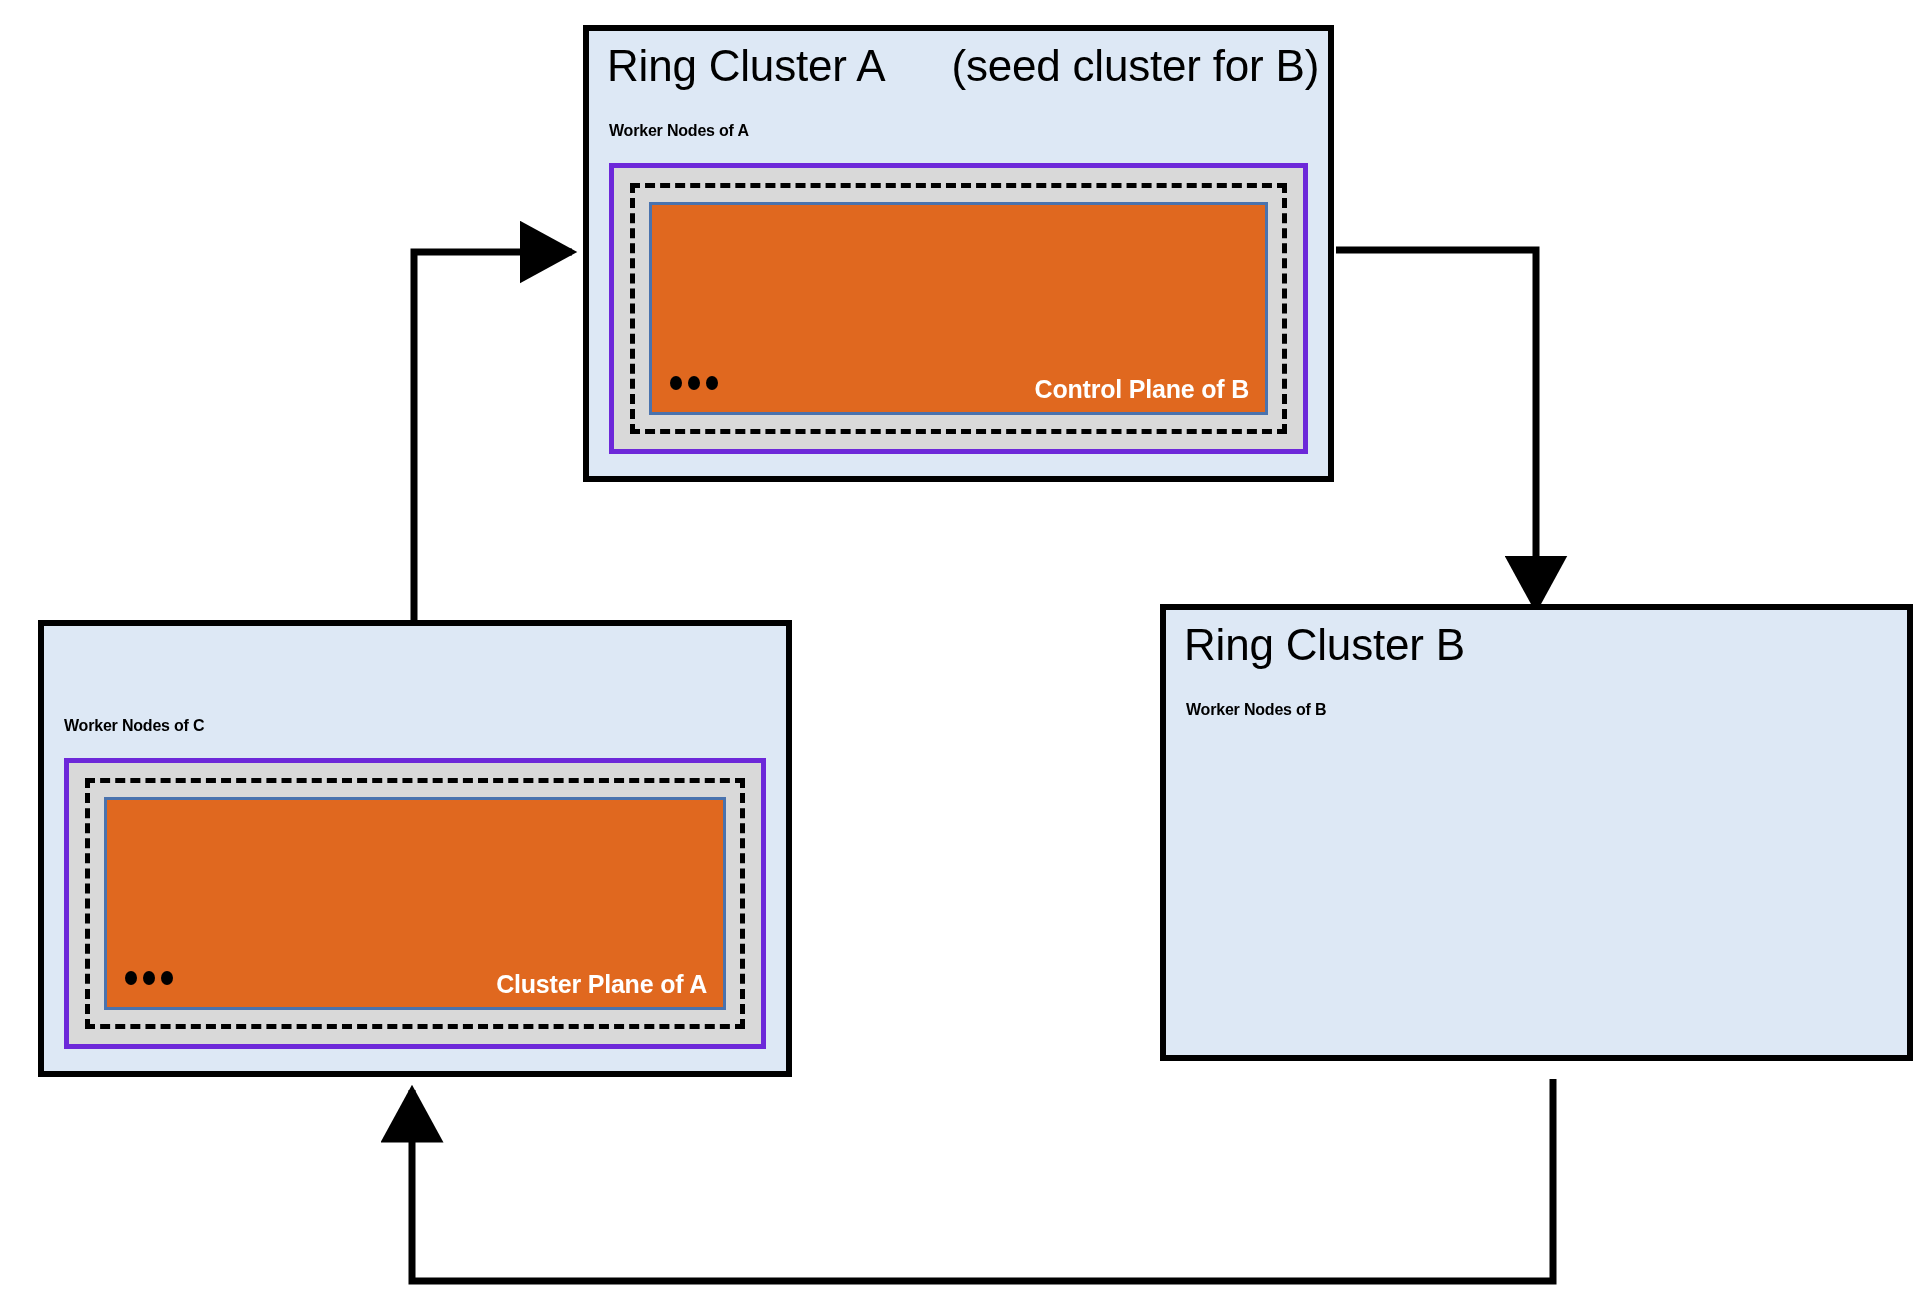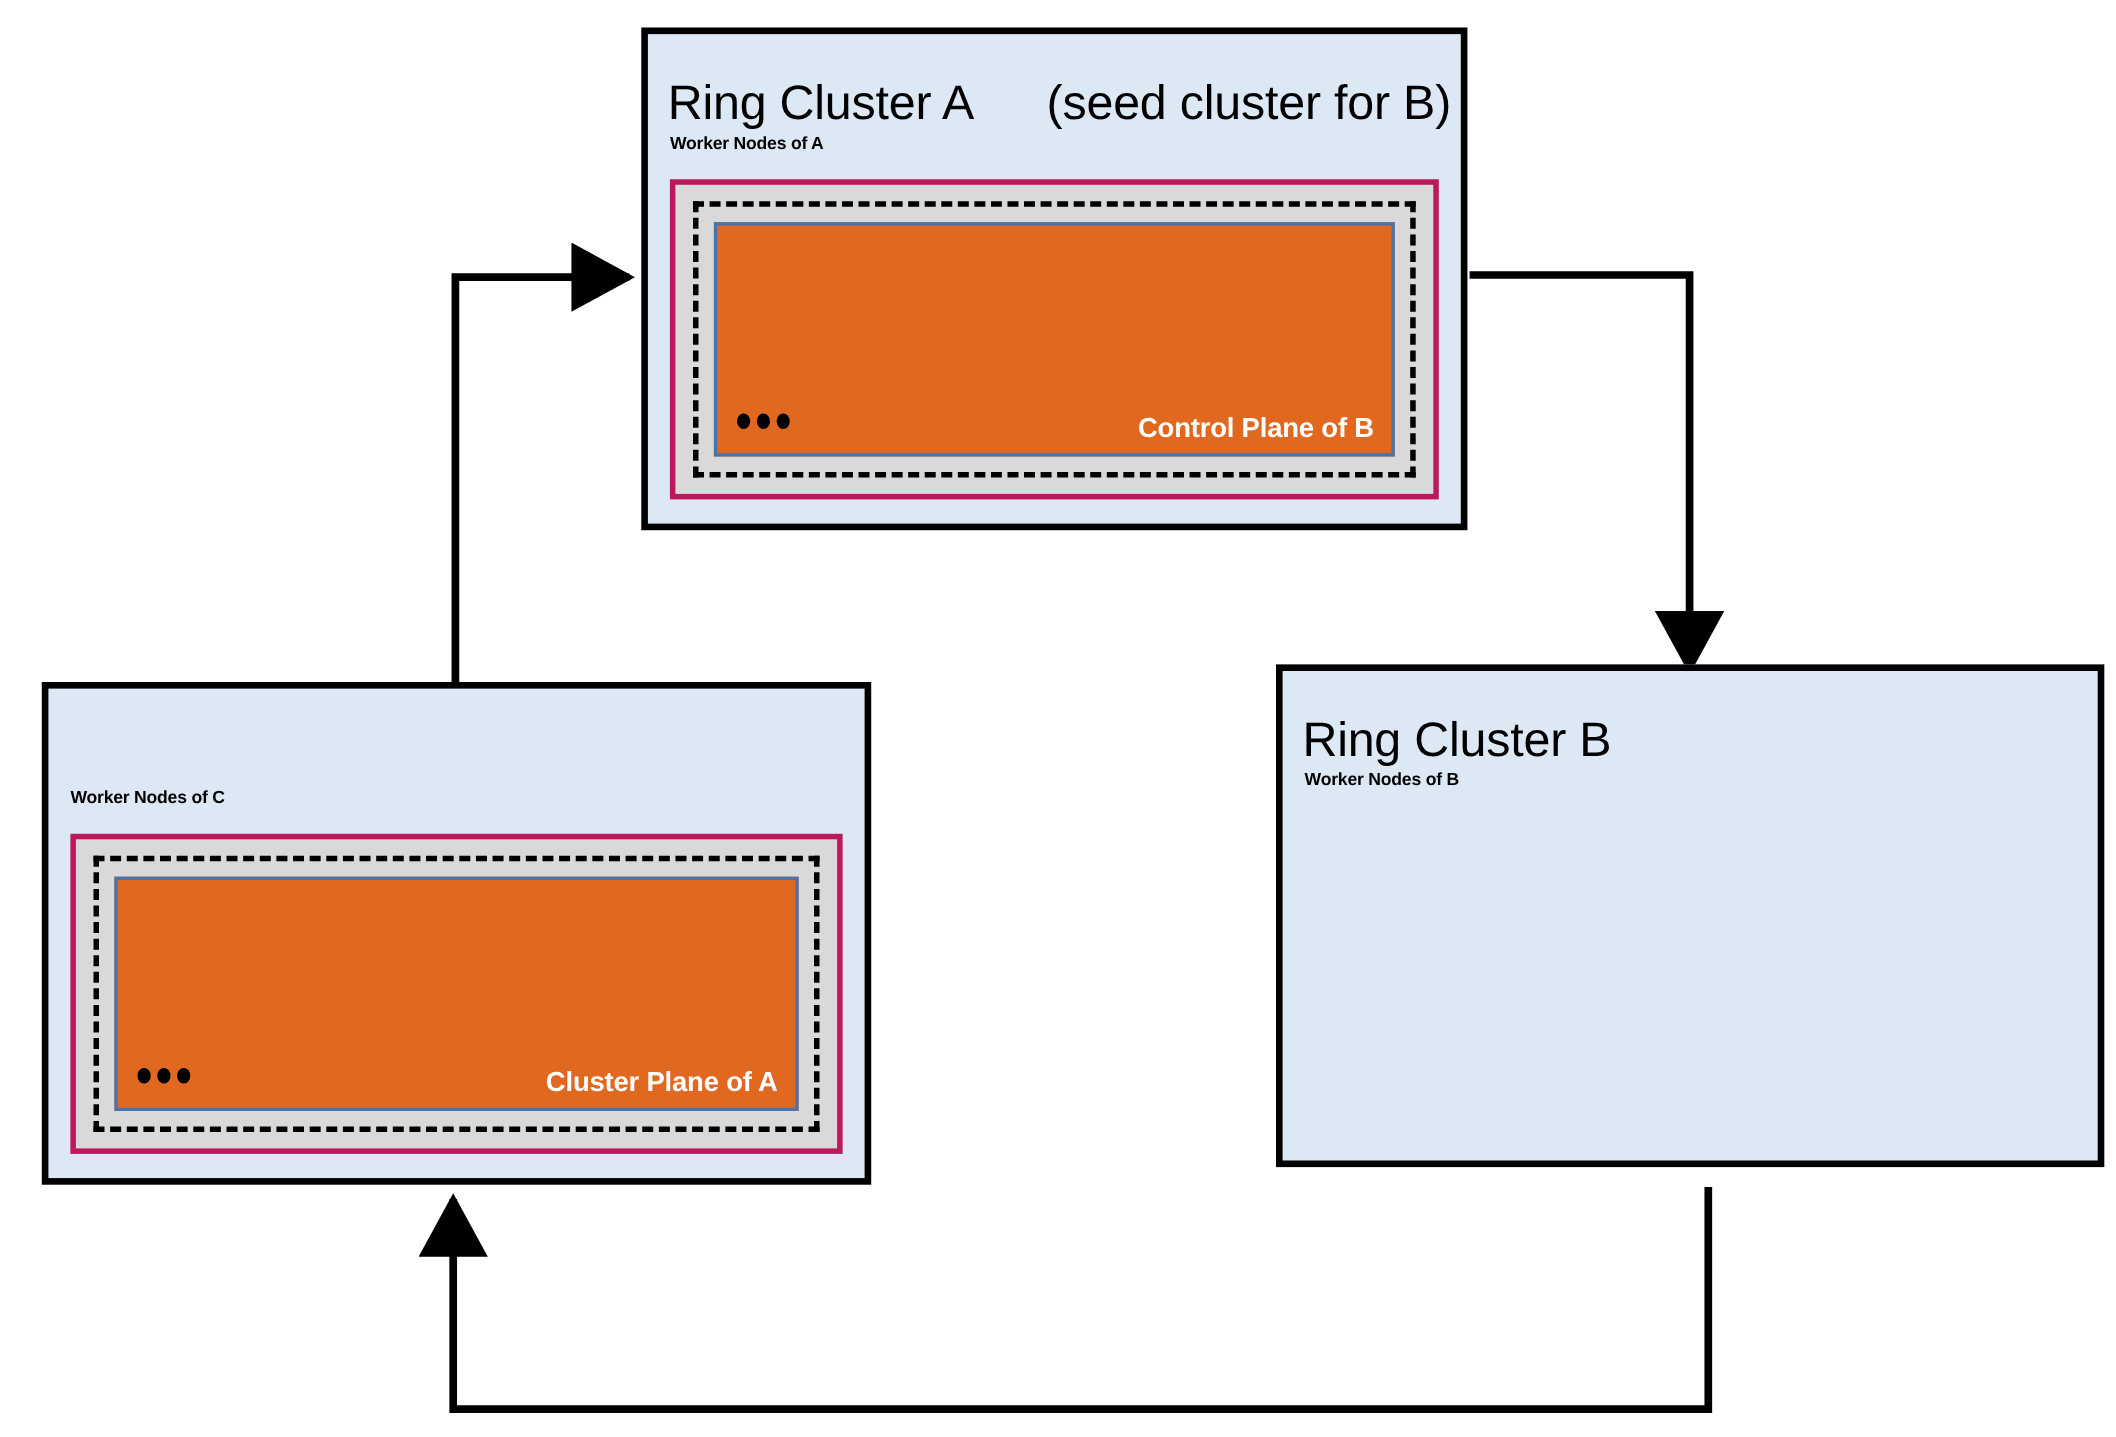--- a/index.html
+++ b/index.html
@@ -38,21 +38,20 @@
     top: 12px;
     right: 10px;
     display: flex;
     align-items: baseline;
     white-space: nowrap;
     color: #000000;
     font-size: 44px;
     font-weight: 400;
     line-height: 1.05;
     letter-spacing: -0.2px;
-    margin-top: 28px;
   }
   .cluster-title .seed {
     margin-left: 66px;
   }
 
   
   .worker-label {
     position: absolute;
     left: 20px;
     top: 91px;
@@ -65,21 +64,21 @@
 
   
   .node-outer {
     position: absolute;
     box-sizing: border-box;
     left: 20px;
     top: 132px;
     right: 20px;
     bottom: 22px;
     background: #d9d9d9;
-    border: 5px solid #be185d;
+    border: 5px solid #6d28d9;
   }
   .node-dashed {
     position: absolute;
     box-sizing: border-box;
     left: 16px;
     top: 15px;
     right: 16px;
     bottom: 15px;
     border: 5px dashed #000000;
     background: transparent;

